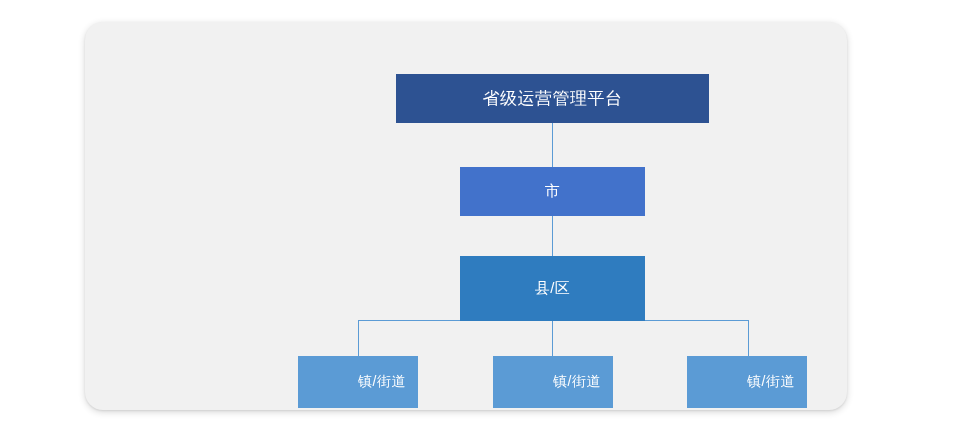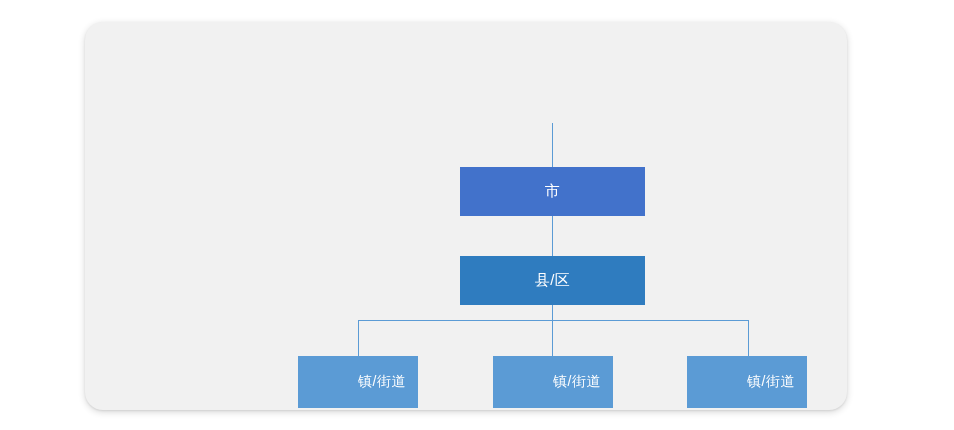--- a/index.html
+++ b/index.html
@@ -52,21 +52,21 @@
     top: 145px;
     width: 185px;
     height: 49px;
     background: #4272cb;
     font-size: 15px;
   }
   .node-l2 {
     left: 375px;
     top: 234px;
     width: 185px;
-    height: 49px;
+    height: 65px;
     background: #2f7cbf;
     font-size: 15px;
   }
   .node-l3 {
     top: 334px;
     width: 120px;
     height: 52px;
     background: #5b9bd5;
     font-size: 14px;
     padding-left: 48px;
@@ -103,20 +103,21 @@
   <div id="panel">
 
     <div class="conn conn-v c-top-city"></div>
     <div class="conn conn-v c-city-county"></div>
     <div class="conn conn-v c-county-bus"></div>
     <div class="conn conn-h c-bus"></div>
     <div class="conn conn-v c-drop-0"></div>
     <div class="conn conn-v c-drop-1"></div>
     <div class="conn conn-v c-drop-2"></div>
 
+    <div class="node node-l0">省级运营管理平台</div>
 
     <div class="node node-l1">市</div>
 
     <div class="node node-l2">县/区</div>
 
     <div class="node node-l3 leaf-0">镇/街道</div>
     <div class="node node-l3 leaf-1">镇/街道</div>
     <div class="node node-l3 leaf-2">镇/街道</div>
 
   </div>

